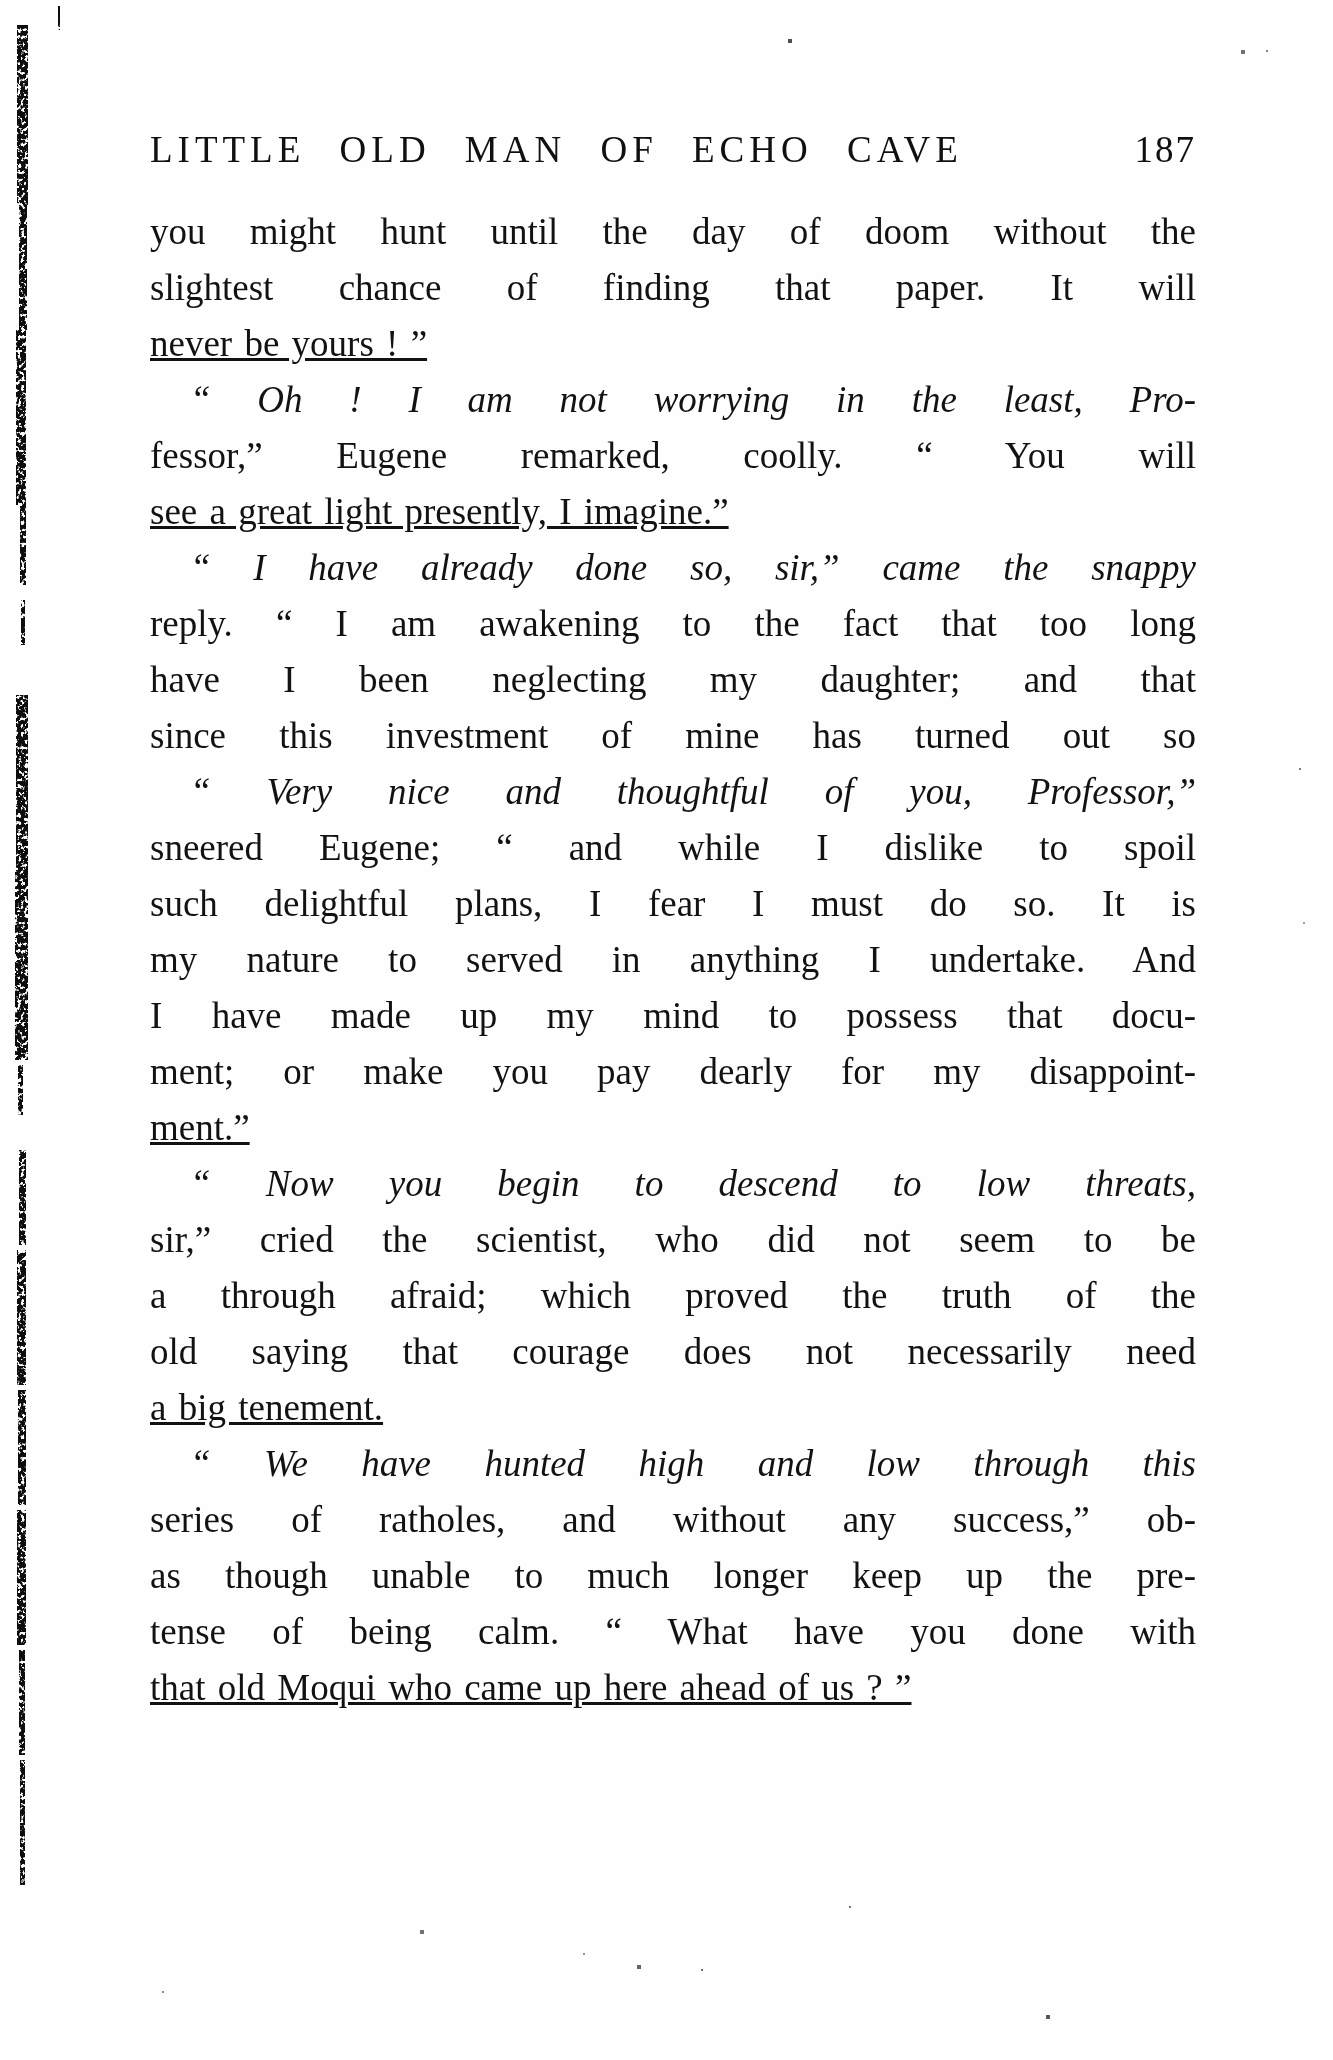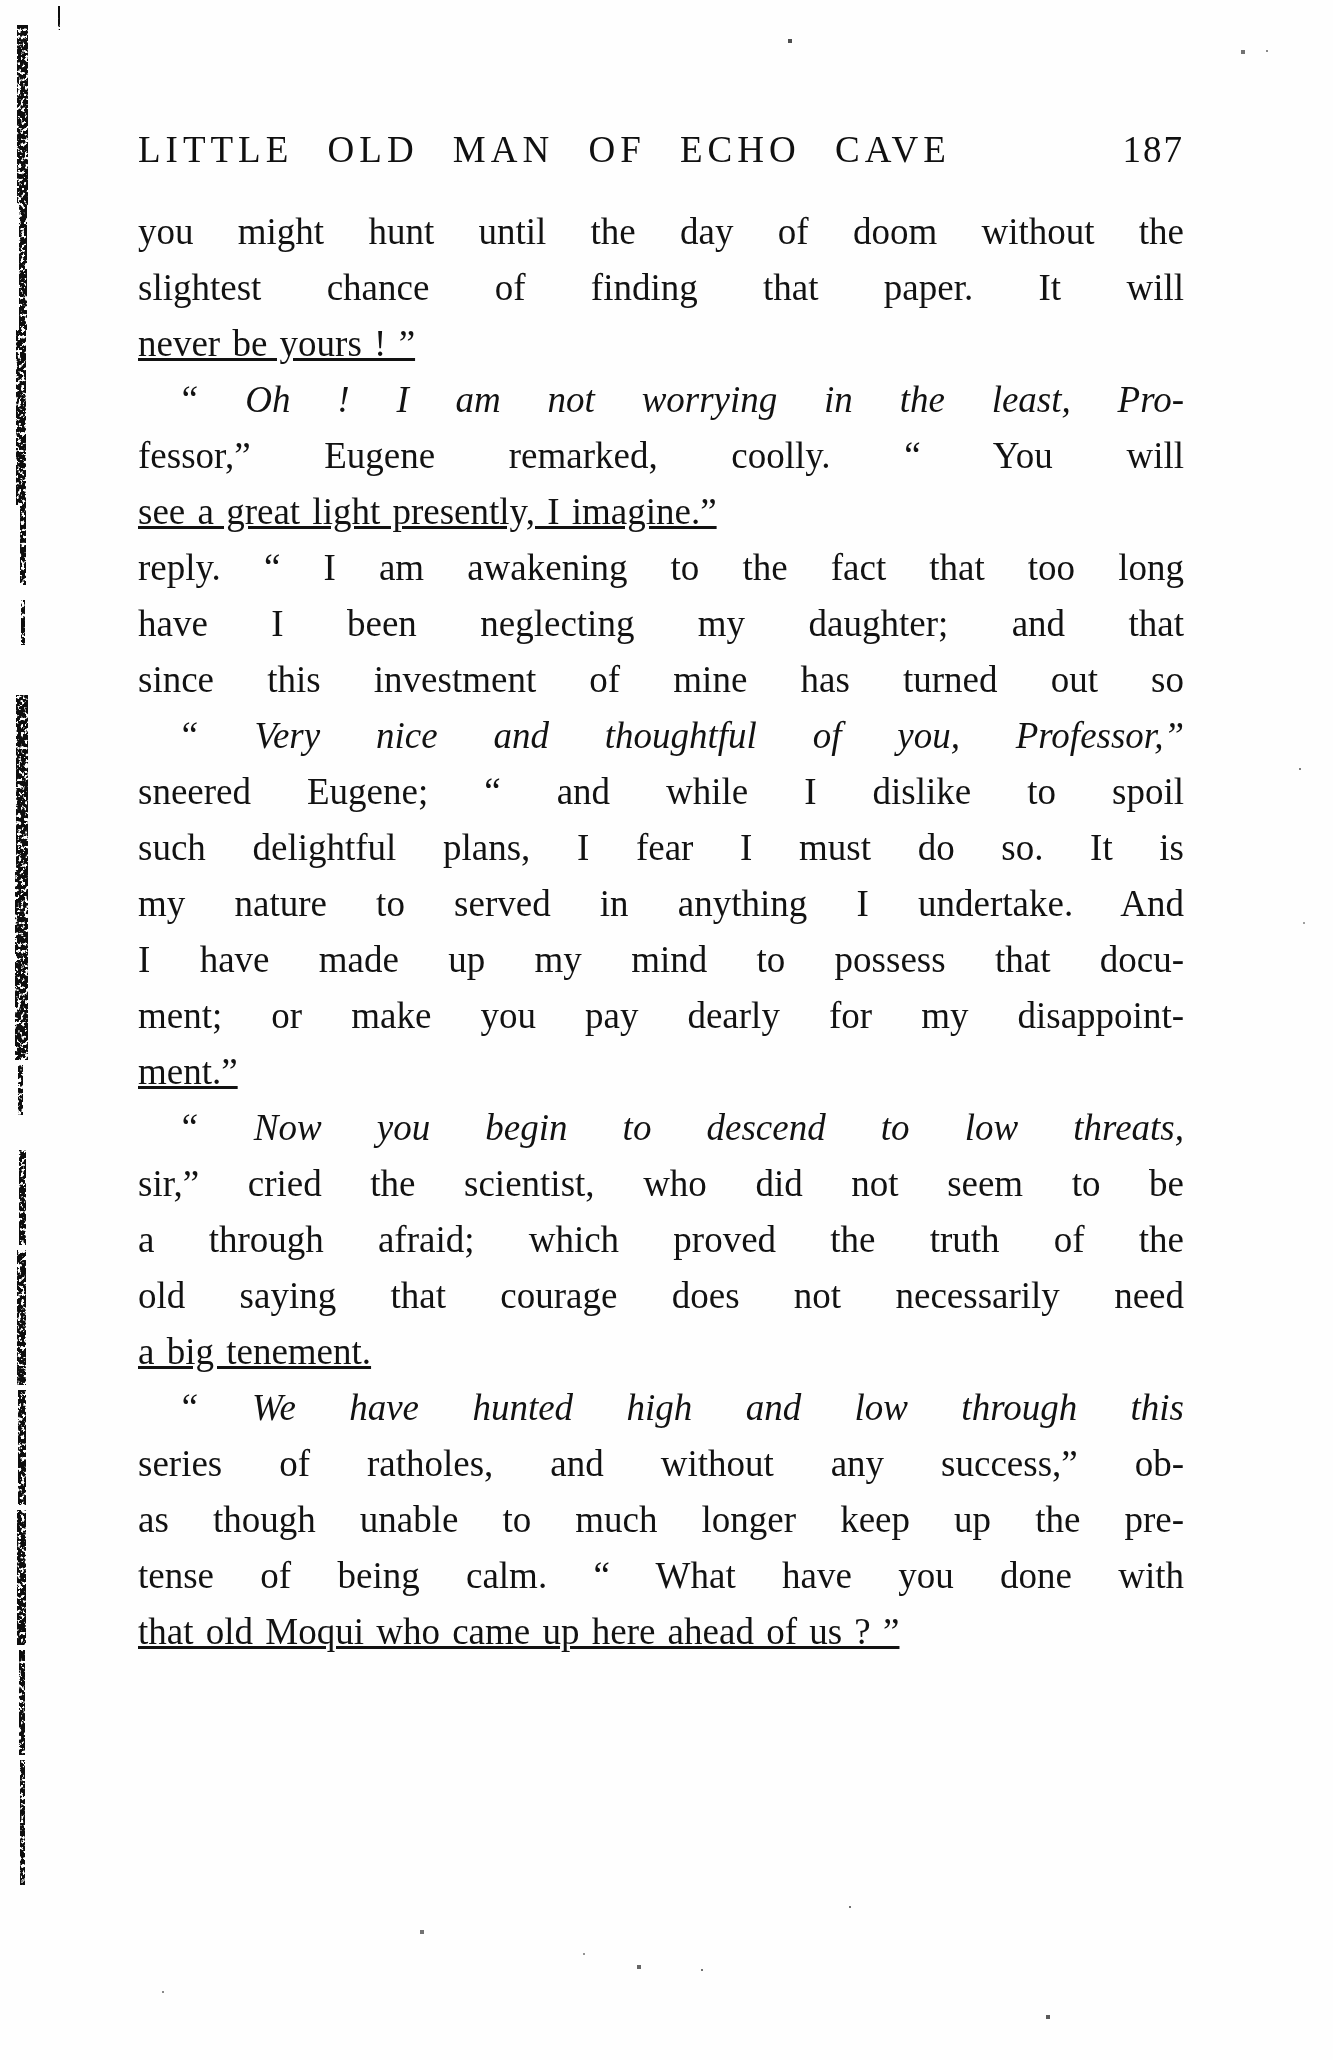--- a/index.html
+++ b/index.html
@@ -11,21 +11,21 @@
     position: relative;
     width: 1333px;
     height: 2060px;
     background: #fefefe;
     overflow: hidden;
     font-family: "Liberation Serif", "DejaVu Serif", serif;
     color: #121212;
   }
   .content {
     position: absolute;
-    left: 138px;
+    left: 150px;
     top: 128px;
     width: 1046px;
   }
   .running-header {
     display: flex;
     justify-content: space-between;
     align-items: baseline;
     font-size: 37px;
     line-height: 44px;
     letter-spacing: 5px;
@@ -128,20 +128,21 @@
           <div class="line">you might hunt until the day of doom without the</div>
           <div class="line">slightest chance of finding that paper. It will</div>
           <div class="line lastline">never be yours ! ”</div>
         </div>
         <div class="paragraph">
           <div class="line indent">“ Oh ! I am not worrying in the least, Pro-</div>
           <div class="line">fessor,” Eugene remarked, coolly. “ You will</div>
           <div class="line lastline">see a great light presently, I imagine.”</div>
         </div>
         <div class="paragraph">
+          <div class="line indent">“ I have already done so, sir,” came the snappy</div>
           <div class="line">reply. “ I am awakening to the fact that too long</div>
           <div class="line">have I been neglecting my daughter; and that</div>
           <div class="line">since this investment of mine has turned out so</div>
         </div>
         <div class="paragraph">
           <div class="line indent">“ Very nice and thoughtful of you, Professor,”</div>
           <div class="line">sneered Eugene; “ and while I dislike to spoil</div>
           <div class="line">such delightful plans, I fear I must do so. It is</div>
           <div class="line">my nature to served in anything I undertake. And</div>
           <div class="line">I have made up my mind to possess that docu-</div>

